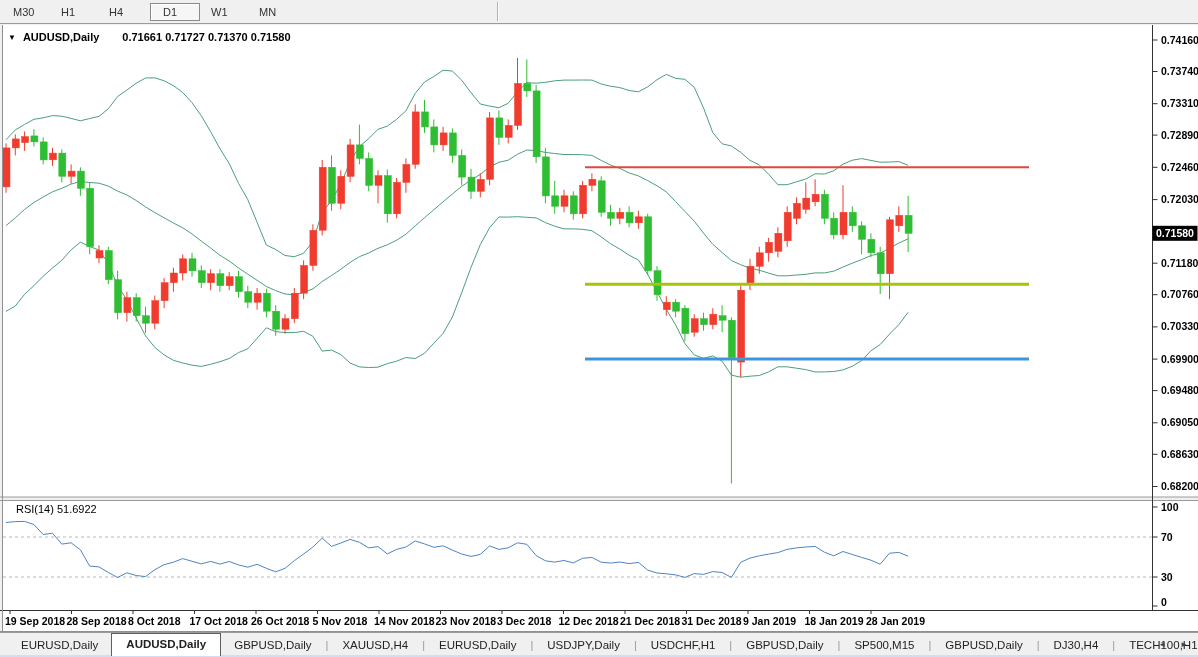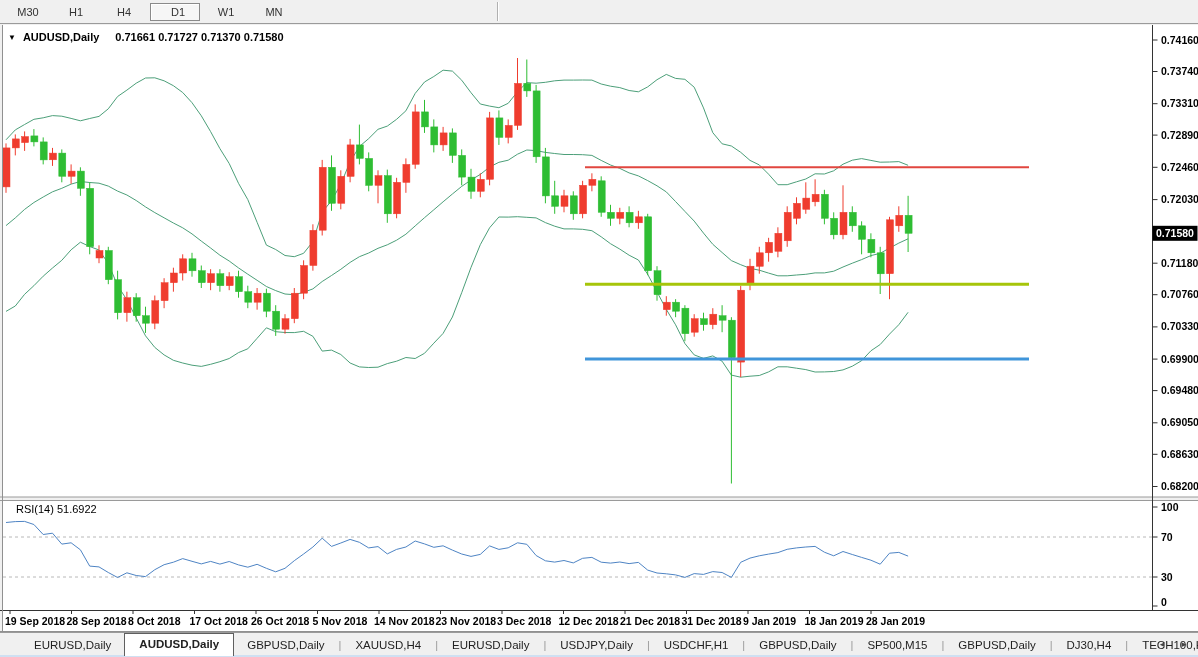--- a/index.html
+++ b/index.html
@@ -10,46 +10,46 @@
     -webkit-font-smoothing:antialiased;
   }
   #chart-svg{position:absolute;left:0;top:0;z-index:1;}
   .toolbar{
     position:absolute;left:0;top:0;width:1198px;height:24px;z-index:3;
     background:#f0f0f0;border-bottom:1px solid #9a9a9a;
     display:flex;align-items:center;padding-left:6px;box-sizing:border-box;
   }
   .tb-btn{
     display:inline-block;min-width:30px;padding:2px 6px;margin-right:4px;
-    font-size:11px;color:#333;text-align:center;border:1px solid transparent;
+    font-size:11px;color:#333;border:1px solid transparent;
     cursor:default;
   }
   .tb-btn.active{
     background:#f6f6f6;border:1px solid #8a8a8a;
     box-shadow:inset 1px 1px 0 #ffffff;
     padding-left:12px;
   }
   .tb-sep{
     position:absolute;left:497px;top:2px;height:19px;width:0;
     border-left:1px solid #b0b0b0;border-right:1px solid #ffffff;
   }
   .chart-title{
     position:absolute;left:8px;top:31px;z-index:3;
     font-size:11px;font-weight:bold;color:#000;display:flex;align-items:center;
   }
   .chart-title .dd{font-size:8px;margin-right:7px;color:#000;}
-  .chart-title .ohlc{margin-left:16px;}
+  .chart-title .ohlc{margin-left:23px;}
   .rsi-title{
     position:absolute;left:16px;top:503px;z-index:3;
     font-size:11px;color:#000;
   }
   .tabbar{
     position:absolute;left:0;top:632px;width:1198px;height:25px;z-index:3;
     background:#f0f0f0;border-top:1px solid #9a9a9a;box-sizing:border-box;
-    display:flex;align-items:center;padding-left:21px;
+    display:flex;align-items:center;padding-left:8px;
     border-bottom:2px solid #cfe0f2;
   }
   .tab{
     font-size:11.5px;color:#222;padding:4px 13px 5px 13px;cursor:default;
     white-space:nowrap;
   }
   .tab.active{
     background:#ffffff;border:1px solid #5f5f5f;border-bottom:none;
     font-weight:bold;padding:4px 14px 6px 14px;margin-top:0;
   }

